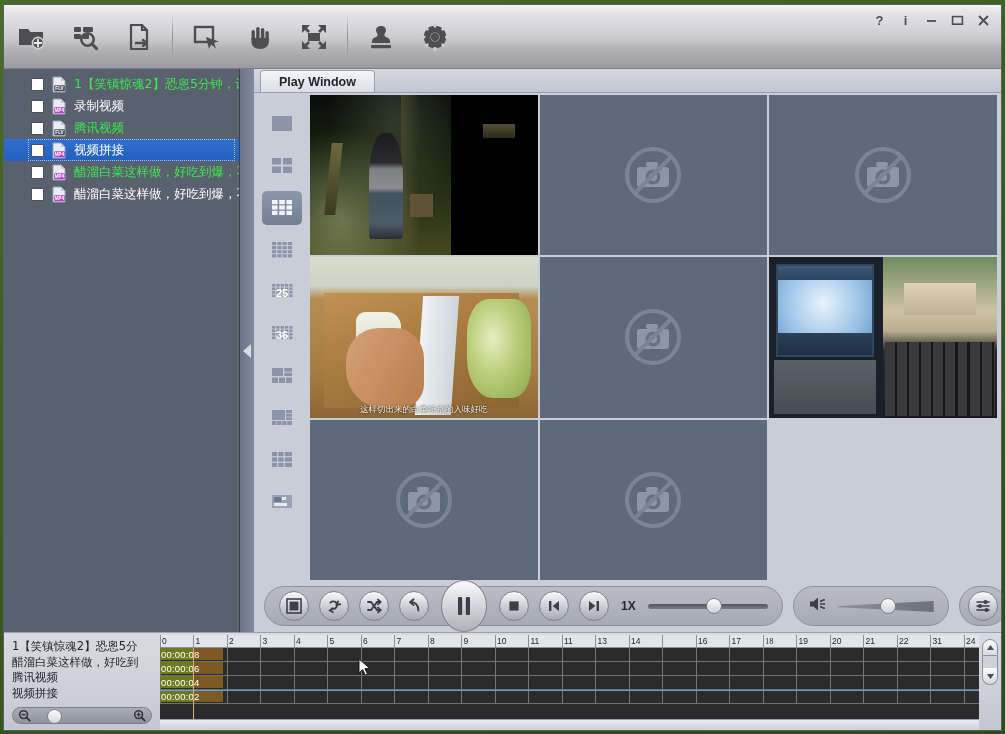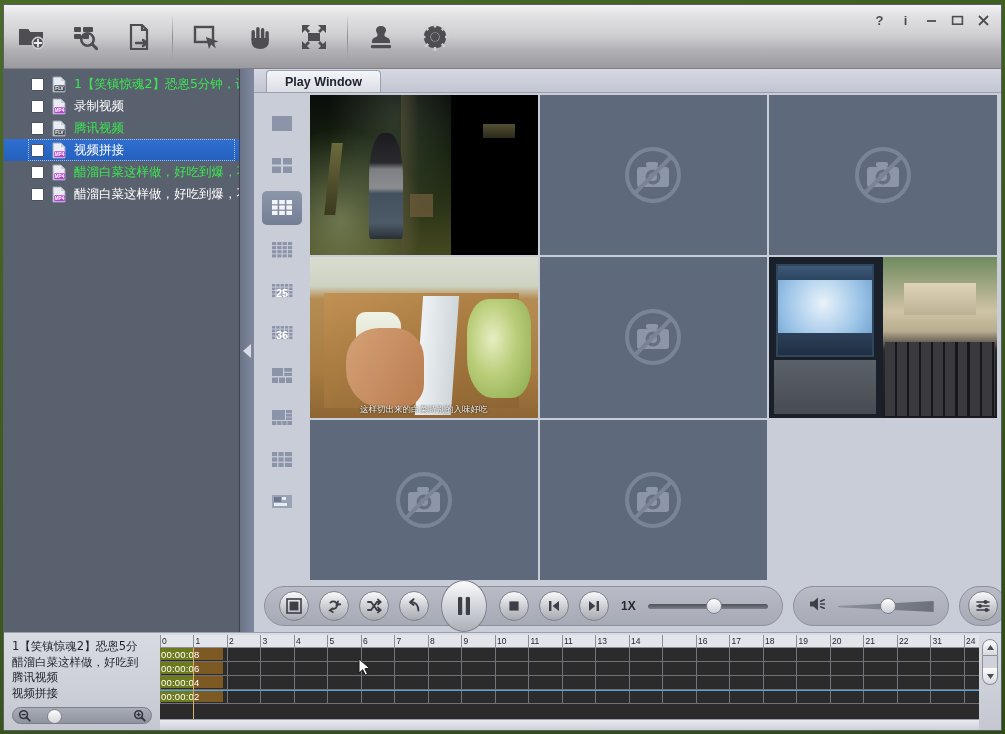--- a/index.html
+++ b/index.html
@@ -139,21 +139,21 @@
   }
 
   
   .main {
     flex: 1 1 auto; display: flex; flex-direction: column;
     background: #c9cdd8; min-width: 0;
   }
   .tabbar {
     height: 24px; flex: 0 0 24px;
     background: linear-gradient(to bottom,#d6d9e2,#c2c6d2);
-    display: flex; align-items: flex-end; padding-left: 12px;
+    display: flex; align-items: flex-end; padding-left: 6px;
     border-bottom: 1px solid #9aa0ae;
   }
   .tab {
     height: 22px; padding: 0 18px;
     background: linear-gradient(to bottom,#f4f5f8,#dcdee6);
     border: 1px solid #9aa0ae; border-bottom: none;
     border-radius: 4px 4px 0 0;
     font-size: 12.5px; font-weight: bold; color: #20252e;
     display: flex; align-items: center; cursor: pointer;
   }
@@ -1054,21 +1054,21 @@
             <div class="tnum" style="left: 53.1697%;">13</div>
             <div class="tick" style="left: 57.2597%;"></div>
             <div class="tnum" style="left: 57.2597%;">14</div>
             <div class="tick" style="left: 61.3497%;"></div>
             <div class="tnum" style="left: 61.3497%; margin-top: 33px;">15</div>
             <div class="tick" style="left: 65.4397%;"></div>
             <div class="tnum" style="left: 65.4397%;">16</div>
             <div class="tick" style="left: 69.5297%;"></div>
             <div class="tnum" style="left: 69.5297%;">17</div>
             <div class="tick" style="left: 73.6196%;"></div>
-            <div class="tnum" style="left: 73.6196%;">18</div>
+            <div class="tnum" style="left: 73.6196%; font-family: Liberation Serif, serif;">18</div>
             <div class="tick" style="left: 77.7096%;"></div>
             <div class="tnum" style="left: 77.7096%;">19</div>
             <div class="tick" style="left: 81.7996%;"></div>
             <div class="tnum" style="left: 81.7996%;">20</div>
             <div class="tick" style="left: 85.8896%;"></div>
             <div class="tnum" style="left: 85.8896%;">21</div>
             <div class="tick" style="left: 89.9796%;"></div>
             <div class="tnum" style="left: 89.9796%;">22</div>
             <div class="tick" style="left: 94.0695%;"></div>
             <div class="tnum" style="left: 94.0695%;">31</div>

